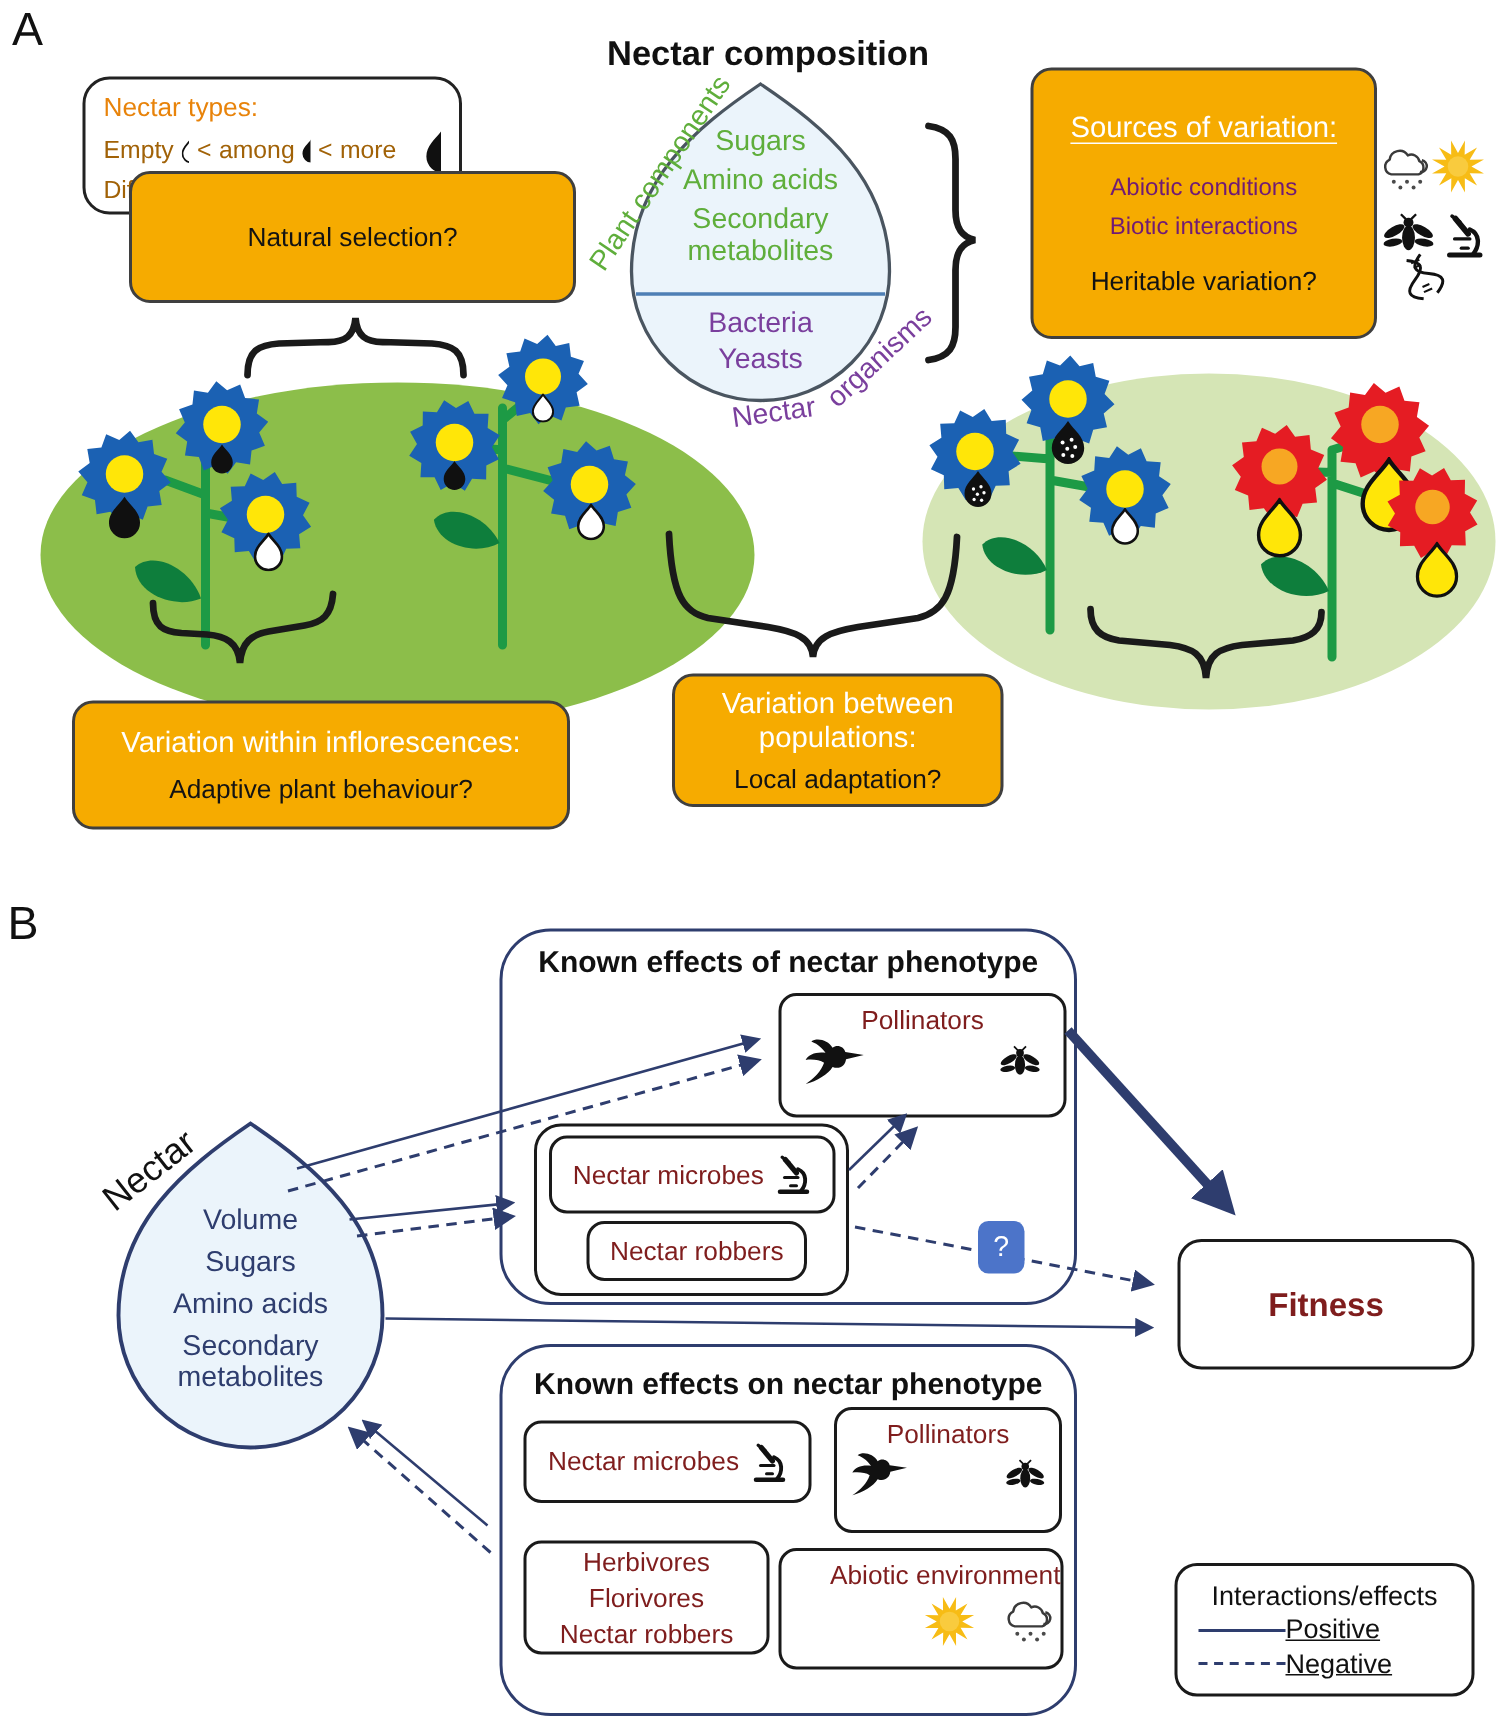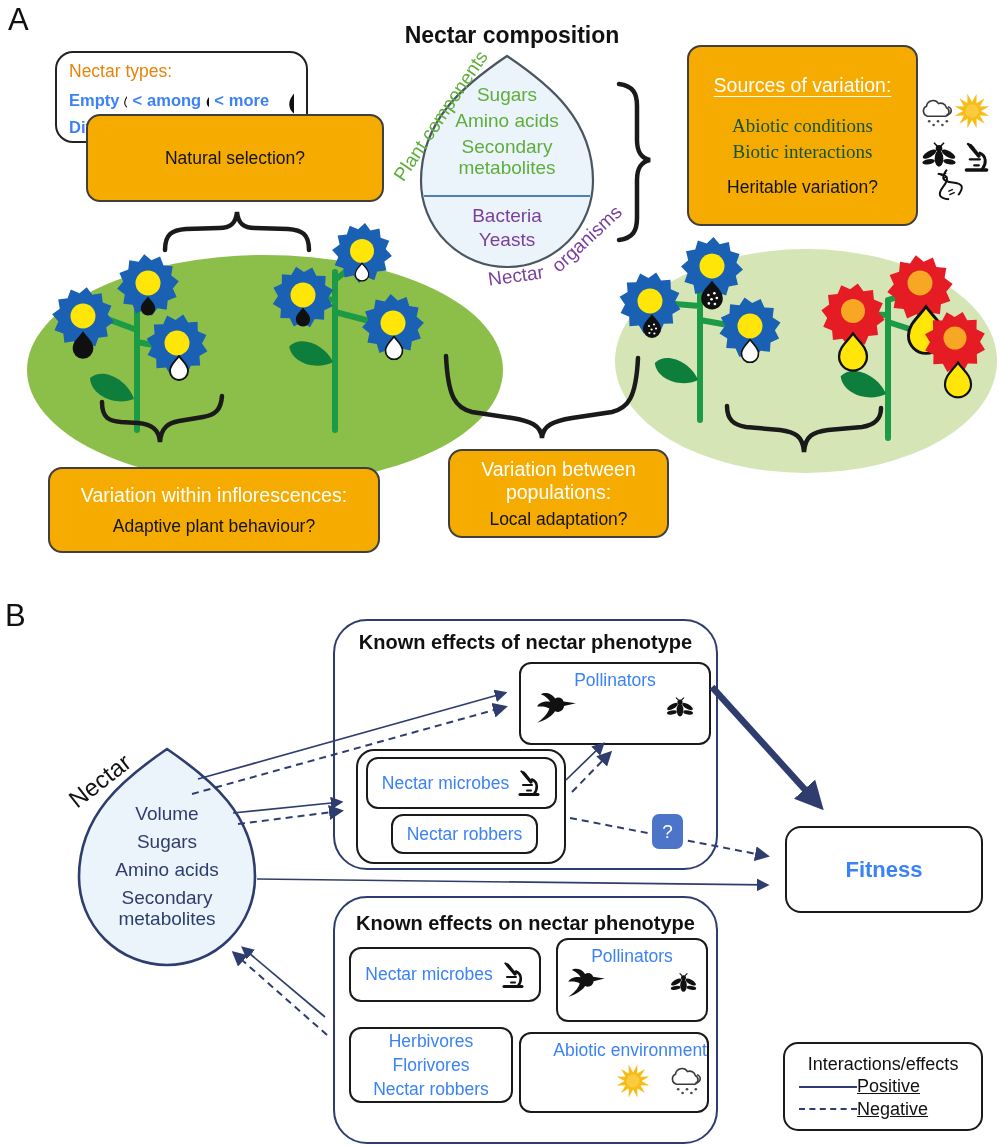--- a/index.html
+++ b/index.html
@@ -7,21 +7,21 @@
          font-family:"Liberation Sans", sans-serif;color:#111;}
   .abs{position:absolute;}
   svg{display:block;}
   
   .plabel{font-size:31px;color:#111;}
   
   #legendA{left:55px;top:11px;width:253px;height:92px;background:#fff;border:2.2px solid #222;
            border-radius:18px;box-sizing:border-box;padding:6px 12px 4px 12px;
            display:flex;flex-direction:column;justify-content:space-evenly;margin-top:40px;}
   #legendA .lt{color:#E8830A;font-size:17.5px;}
-  #legendA .row{display:flex;align-items:center;gap:5px;color:#3b82f6;font-size:16.5px;line-height:1;font-weight:bold;}
+  #legendA .row{display:flex;align-items:center;gap:5px;color:#a16207;font-size:16.5px;line-height:1;}
   
   .dBlack{fill:#101010;}
   .dWhite{fill:#ffffff;stroke:#101010;stroke-width:1.8;}
   .dYellow{fill:#FFE608;stroke:#101010;stroke-width:1.5;}
   
   #titleA{left:512px;top:22px;transform:translateX(-50%);font-size:23px;font-weight:bold;white-space:nowrap;}
   
   .dropTxtA{left:425px;top:84px;width:164px;display:flex;flex-direction:column;align-items:center;
             gap:5px;text-align:center;font-size:19px;color:#5FAE3B;line-height:21px;}
   .dropTxtA2{left:425px;top:205px;width:164px;display:flex;flex-direction:column;align-items:center;
@@ -31,27 +31,27 @@
   
   .rlab{transform:translate(-50%,-50%) rotate(var(--r));white-space:nowrap;}
   
   .obox{background:#F6AB00;border:2.2px solid #3F3F3F;border-radius:14px;box-sizing:border-box;
         display:flex;flex-direction:column;align-items:center;justify-content:center;
         text-align:center;gap:9px;padding:6px 10px;}
   .obox .t{color:#fff;font-size:19.5px;line-height:23px;}
   .obox .q{color:#131313;font-size:17.5px;}
   #box-sources{gap:0;}
   #box-sources .t{text-decoration:underline;text-underline-offset:4px;margin-bottom:16px;}
-  #box-sources .w{color:#14532d;font-size:19px;line-height:26px;font-family:Liberation Serif, serif;}
+  #box-sources .w{color:#701a75;font-size:16px;line-height:26px;}
   #box-sources .q{margin-top:12px;}
   
   .bigbox{background:#fff;border:2.6px solid #2E3D6E;border-radius:34px;box-sizing:border-box;}
   .bigtitle{position:absolute;width:100%;text-align:center;font-weight:bold;font-size:20px;color:#111;}
   .wbox{background:#fff;border:2px solid #1a1a1a;border-radius:12px;box-sizing:border-box;
-        display:flex;align-items:center;justify-content:center;text-align:center;font-size:17.5px;color:#3b82f6;}
+        display:flex;align-items:center;justify-content:center;text-align:center;font-size:17.5px;color:#7f1d1d;}
   .wbox.col{flex-direction:column;justify-content:flex-start;padding-top:6px;}
   .iconrow{display:flex;width:100%;justify-content:space-between;align-items:center;
            box-sizing:border-box;padding:0 14px;}
   #fitness{font-weight:bold;font-size:22px;border-radius:16px;}
   #herb{flex-direction:column;gap:1px;line-height:23px;}
   
   #badge{left:652px;top:814px;width:31px;height:35px;background:#4C74C9;border-radius:7px;
          color:#fff;font-size:19px;display:flex;align-items:center;justify-content:center;z-index:6;}
   
   #legendB{left:783px;top:1042px;width:200px;height:89px;background:#fff;border:2.2px solid #1a1a1a;

